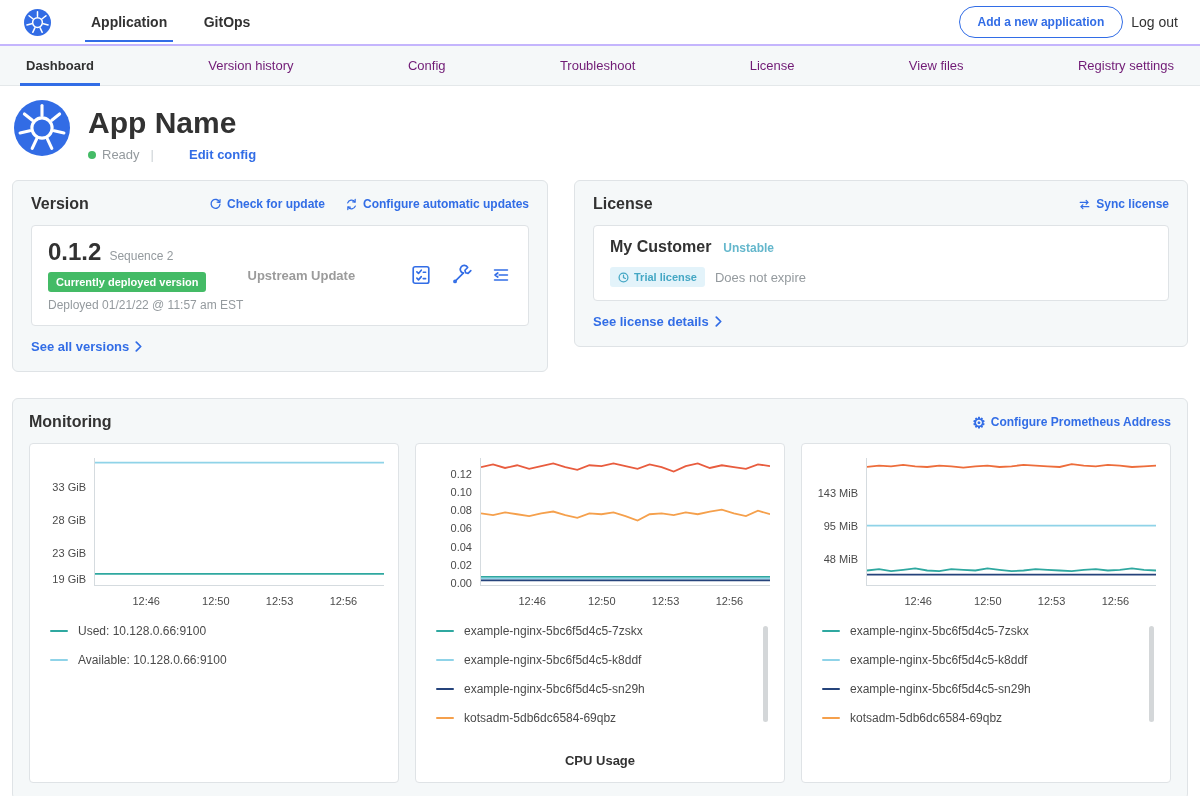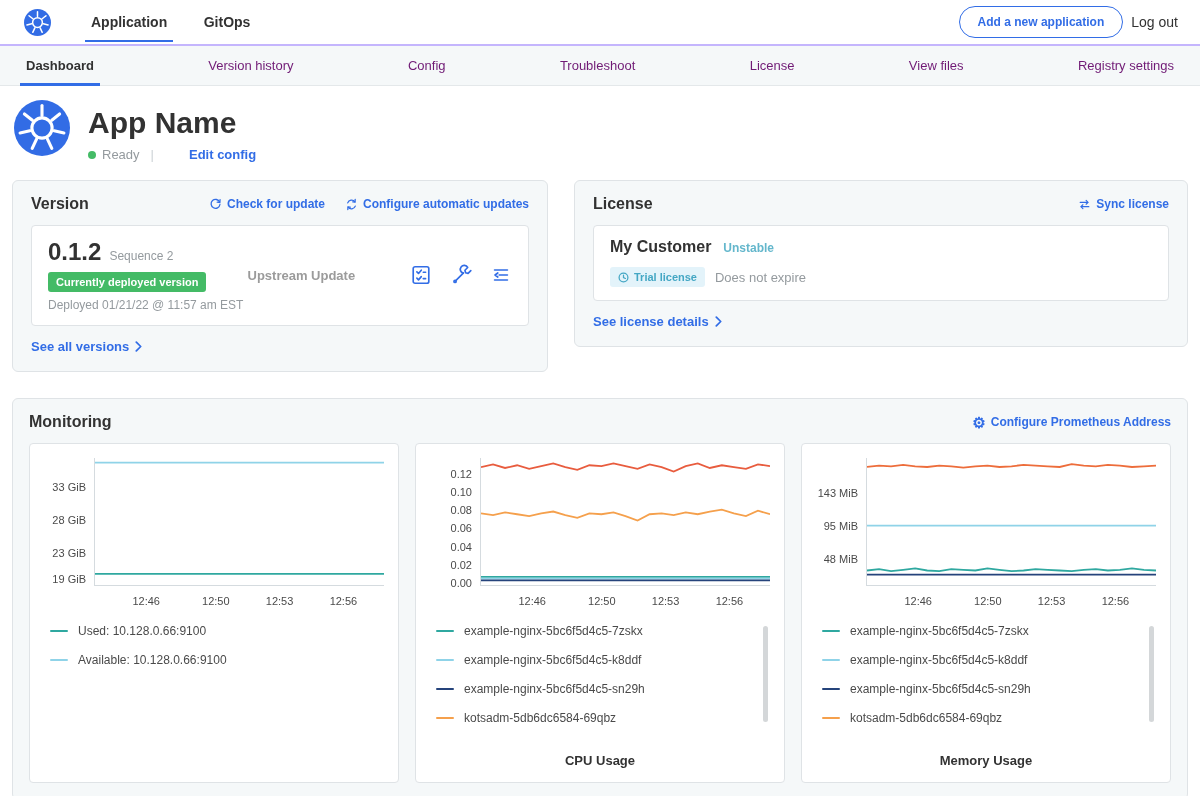--- a/index.html
+++ b/index.html
@@ -395,17 +395,16 @@
           <div class="legend-row">
             <span class="dash" style="background: rgb(37, 67, 123);"></span>
             <span>example-nginx-5bc6f5d4c5-sn29h</span>
           </div>
           <div class="legend-row">
             <span class="dash" style="background: rgb(245, 160, 76);"></span>
             <span>kotsadm-5db6dc6584-69qbz</span>
           </div>
           <div class="scroll-thumb"></div>
         </div>
-      <div class="chart-title">Memory Usage</div>
     </div>
 
   </div>
 </section>
 
 </body></html>

